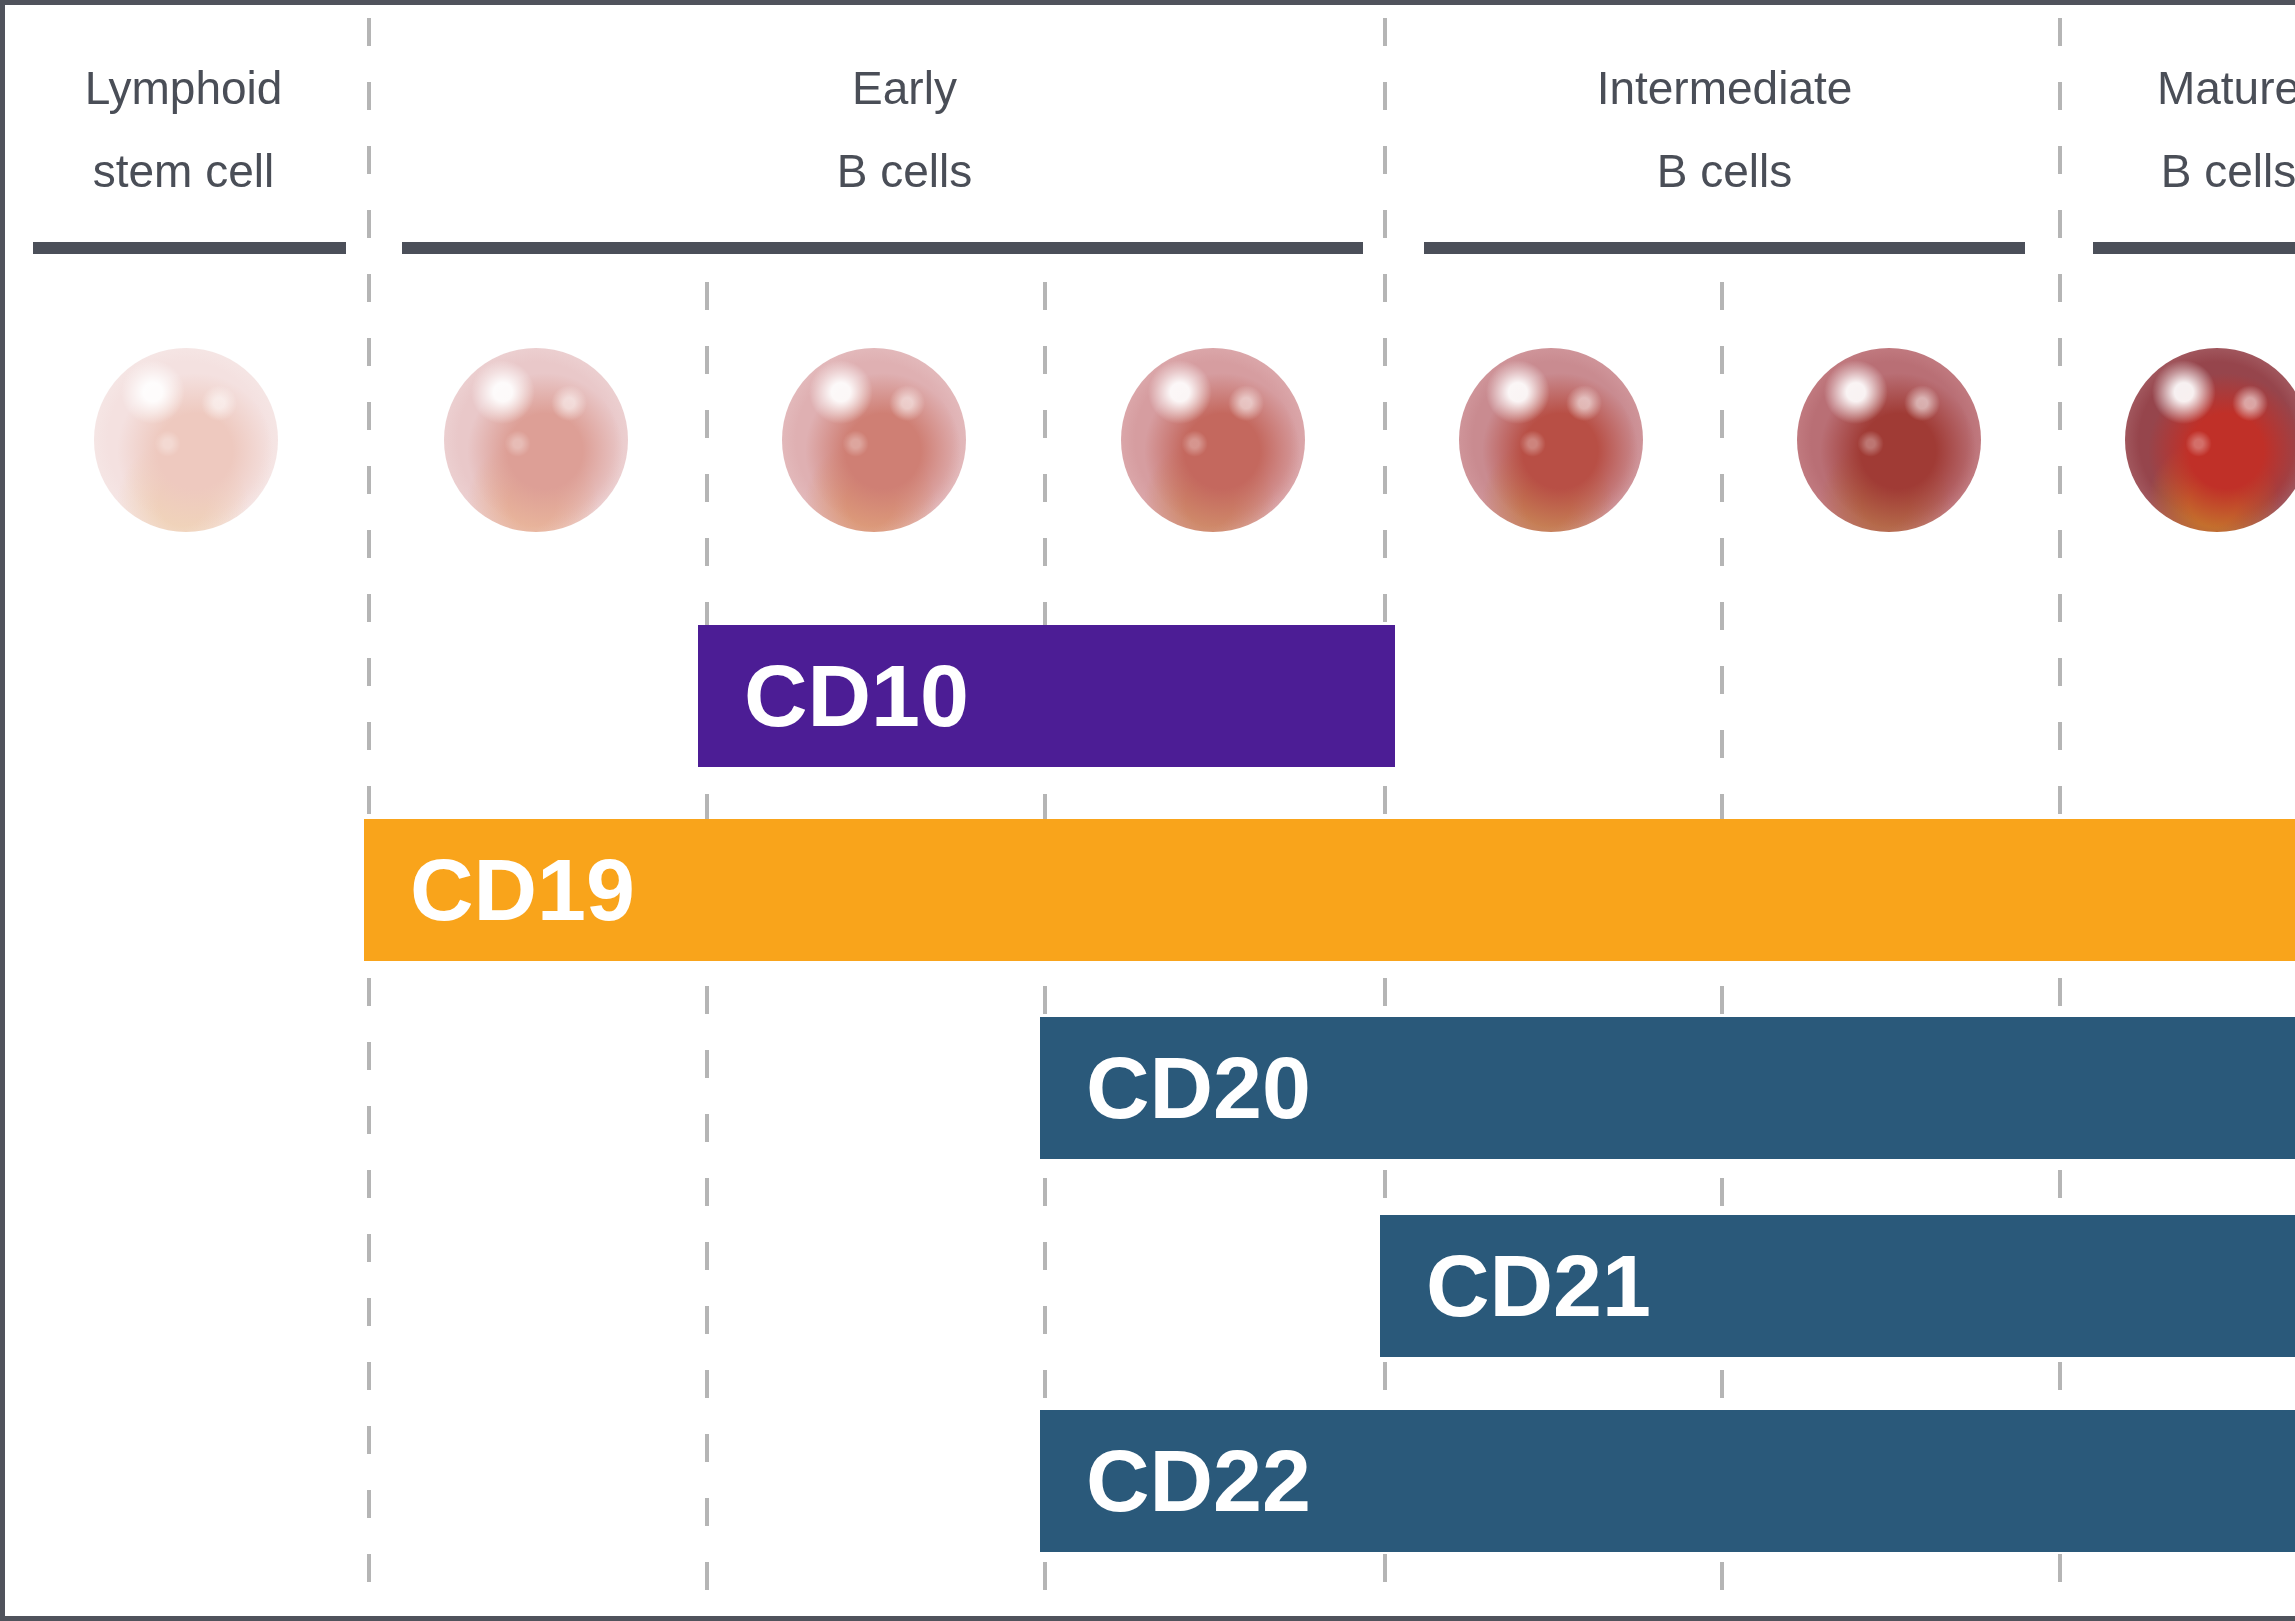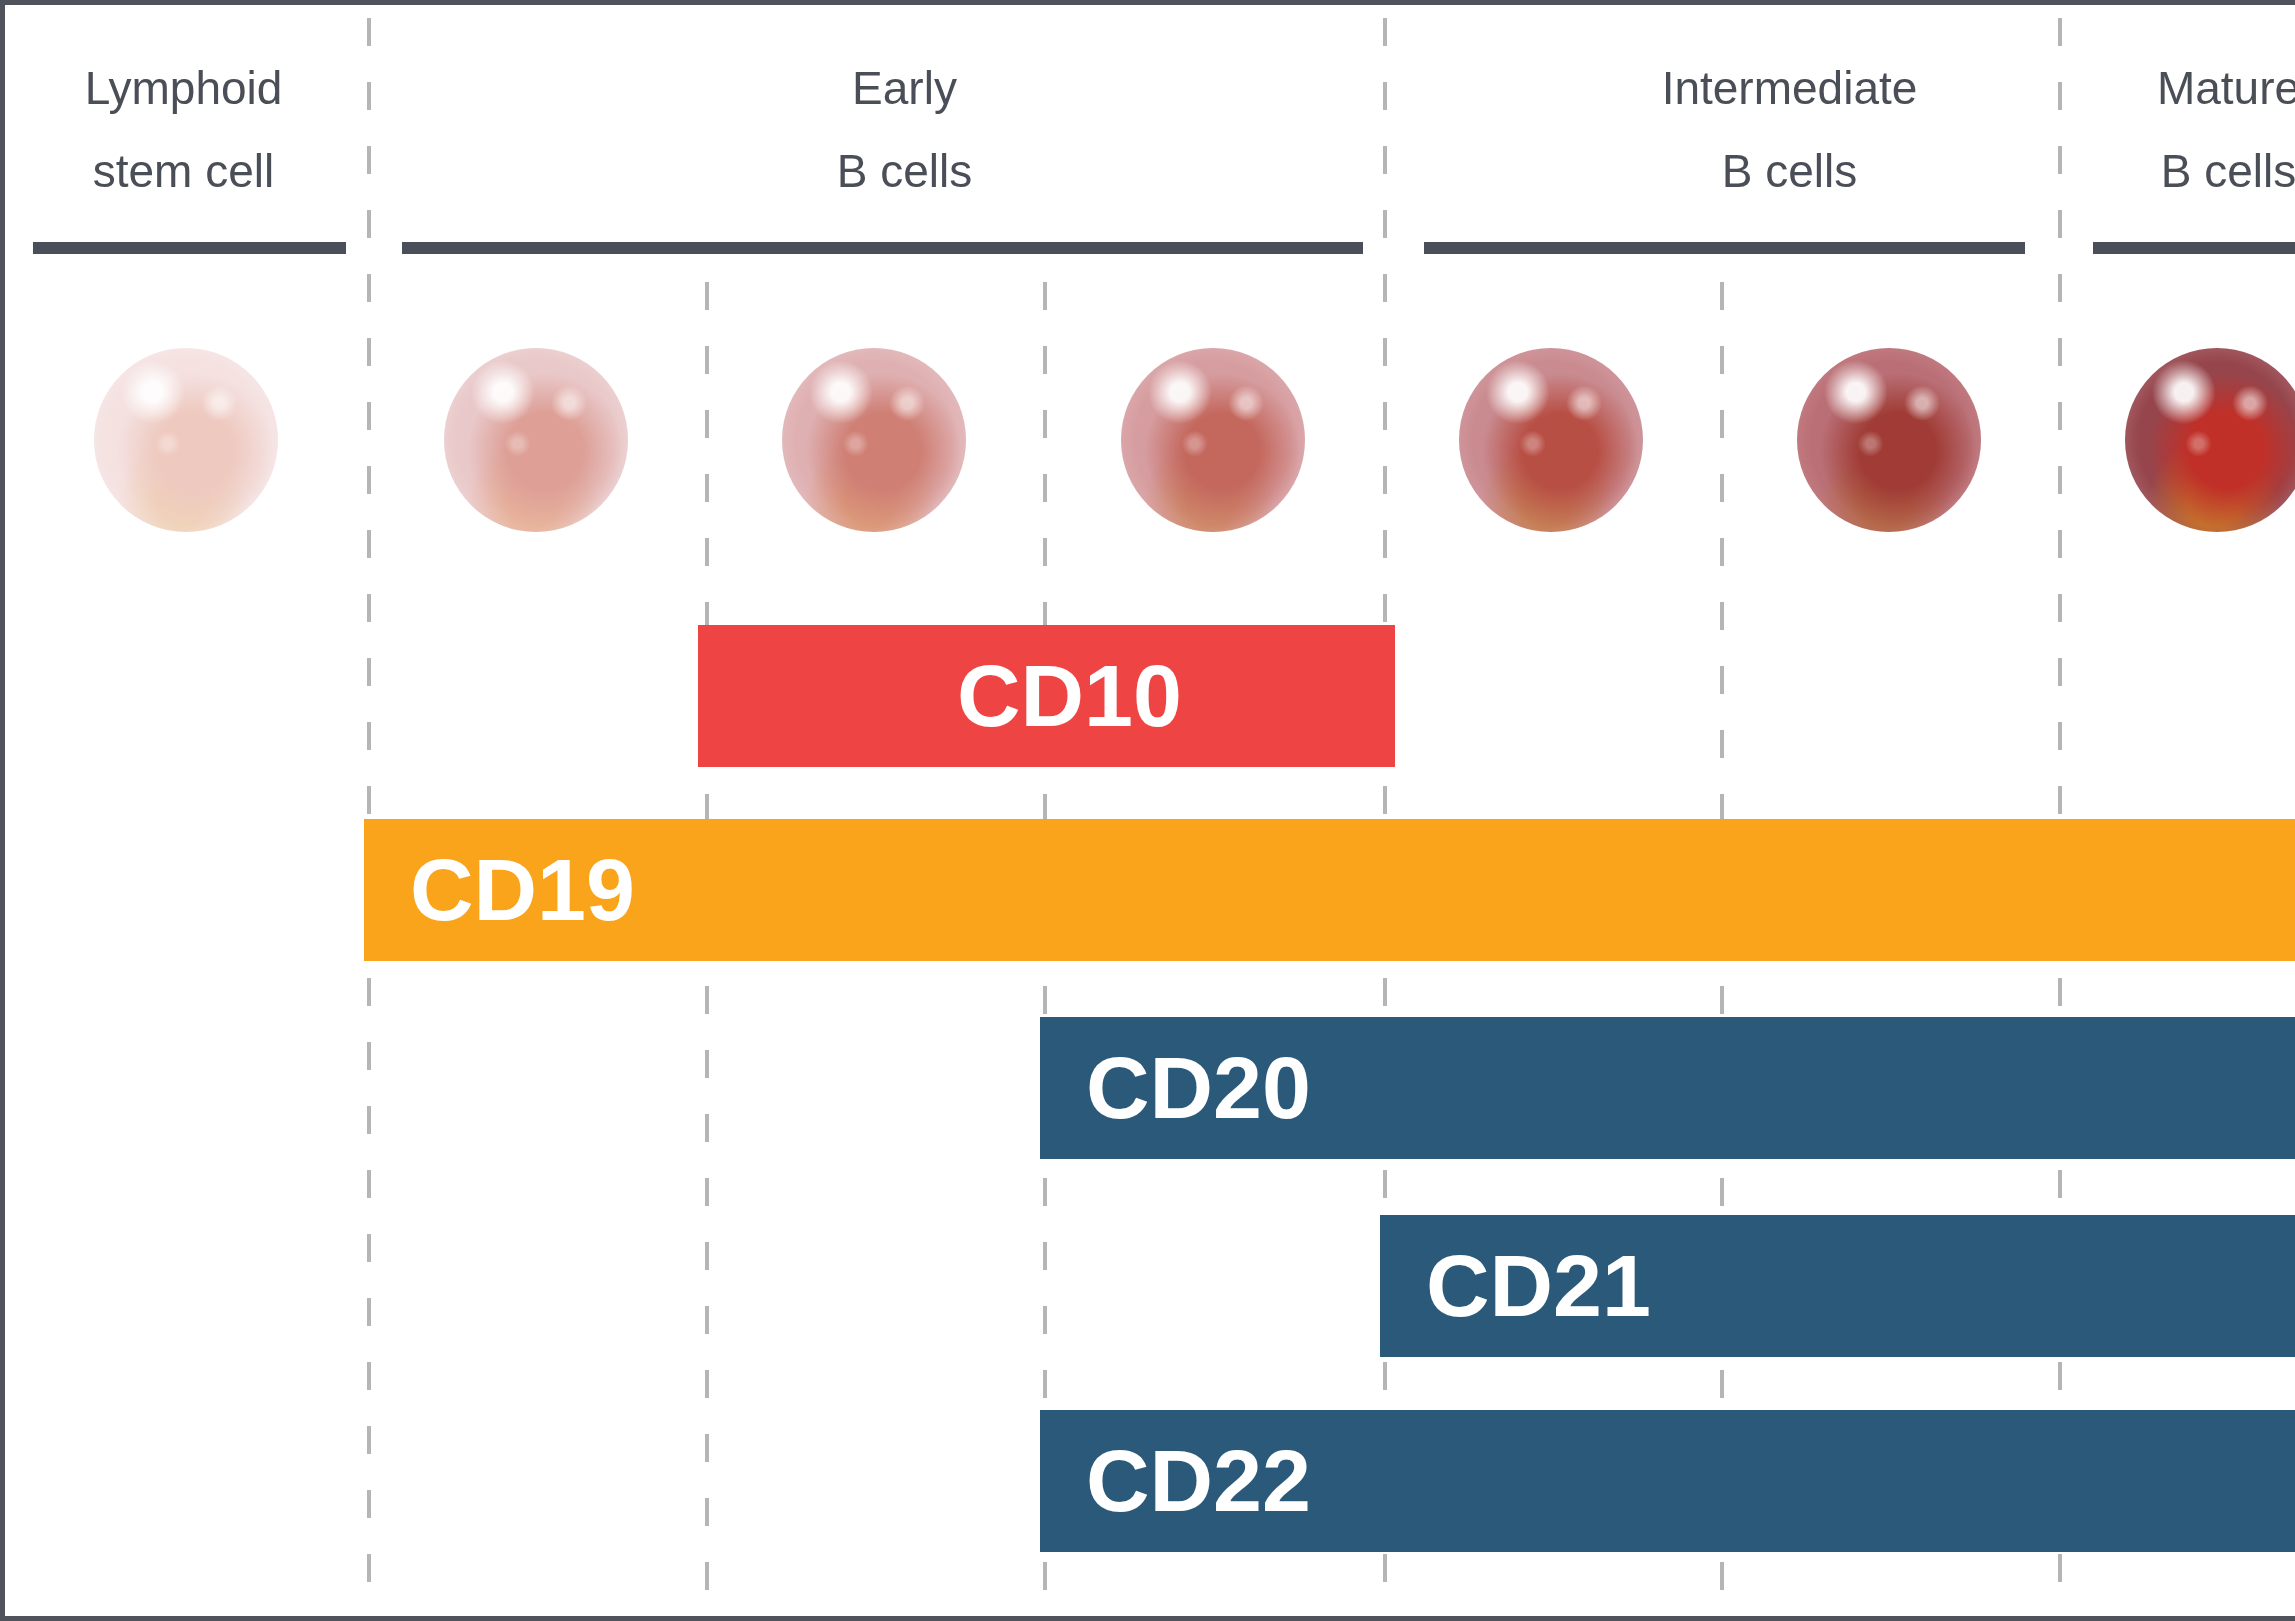--- a/index.html
+++ b/index.html
@@ -23,21 +23,21 @@
   .d4{left:1378px;} .d5{left:1715px;} .d6{left:2053px;}
   
   .stage-label{
     position:absolute;top:42px;
     font-size:46px;line-height:83px;
     color:var(--header-text,#4a4e57);
     text-align:center;white-space:pre-line;
   }
   .h1{left:13px;width:331px;}
   .h2{left:419px;width:961px;}
-  .h3{left:1484px;width:601px;}
+  .h3{left:1419px;width:601px;}
   .h4{left:2088px;width:271px;}
   .underline{
     position:absolute;top:237px;height:12.4px;
     background:var(--underline,#4b4f59);
   }
   .u1{left:27.5px;width:313px;}
   .u2{left:397px;width:961px;}
   .u3{left:1419px;width:601px;}
   .u4{left:2088px;width:271px;}
   
@@ -88,21 +88,21 @@
   <div class="underline u4"></div>
 
   <div class="cell c1" style="background: radial-gradient(circle at 32% 24%, rgba(255, 255, 255, 0.92) 0px, rgba(255, 255, 255, 0.92) 5%, rgba(255, 255, 255, 0) 17%), radial-gradient(circle at 68% 30%, rgba(255, 255, 255, 0.55) 0px, rgba(255, 255, 255, 0.55) 3%, rgba(255, 255, 255, 0) 10%), radial-gradient(circle at 40% 52%, rgba(255, 255, 255, 0.3) 0px, rgba(255, 255, 255, 0.3) 3%, rgba(255, 255, 255, 0) 9%), radial-gradient(circle at 55% 56%, rgb(238, 201, 191) 0px, rgb(238, 201, 191) 26%, rgba(0, 0, 0, 0) 54%), radial-gradient(circle at 48% 84%, rgb(240, 211, 186) 0px, rgb(240, 211, 186) 13%, rgba(0, 0, 0, 0) 36%), radial-gradient(circle, rgb(244, 225, 224) 0px, rgb(244, 225, 224) 60%, rgb(247, 236, 235) 88%);"></div>
   <div class="cell c2" style="background: radial-gradient(circle at 32% 24%, rgba(255, 255, 255, 0.92) 0px, rgba(255, 255, 255, 0.92) 5%, rgba(255, 255, 255, 0) 17%), radial-gradient(circle at 68% 30%, rgba(255, 255, 255, 0.55) 0px, rgba(255, 255, 255, 0.55) 3%, rgba(255, 255, 255, 0) 10%), radial-gradient(circle at 40% 52%, rgba(255, 255, 255, 0.3) 0px, rgba(255, 255, 255, 0.3) 3%, rgba(255, 255, 255, 0) 9%), radial-gradient(circle at 55% 56%, rgb(221, 159, 150) 0px, rgb(221, 159, 150) 26%, rgba(0, 0, 0, 0) 54%), radial-gradient(circle at 48% 84%, rgb(232, 180, 155) 0px, rgb(232, 180, 155) 13%, rgba(0, 0, 0, 0) 36%), radial-gradient(circle, rgb(233, 200, 201) 0px, rgb(233, 200, 201) 60%, rgb(240, 218, 219) 88%);"></div>
   <div class="cell c3" style="background: radial-gradient(circle at 32% 24%, rgba(255, 255, 255, 0.92) 0px, rgba(255, 255, 255, 0.92) 5%, rgba(255, 255, 255, 0) 17%), radial-gradient(circle at 68% 30%, rgba(255, 255, 255, 0.55) 0px, rgba(255, 255, 255, 0.55) 3%, rgba(255, 255, 255, 0) 10%), radial-gradient(circle at 40% 52%, rgba(255, 255, 255, 0.3) 0px, rgba(255, 255, 255, 0.3) 3%, rgba(255, 255, 255, 0) 9%), radial-gradient(circle at 55% 56%, rgb(207, 127, 116) 0px, rgb(207, 127, 116) 26%, rgba(0, 0, 0, 0) 54%), radial-gradient(circle at 48% 84%, rgb(220, 154, 122) 0px, rgb(220, 154, 122) 13%, rgba(0, 0, 0, 0) 36%), radial-gradient(circle, rgb(223, 176, 178) 0px, rgb(223, 176, 178) 60%, rgb(232, 198, 200) 88%);"></div>
   <div class="cell c4" style="background: radial-gradient(circle at 32% 24%, rgba(255, 255, 255, 0.92) 0px, rgba(255, 255, 255, 0.92) 5%, rgba(255, 255, 255, 0) 17%), radial-gradient(circle at 68% 30%, rgba(255, 255, 255, 0.55) 0px, rgba(255, 255, 255, 0.55) 3%, rgba(255, 255, 255, 0) 10%), radial-gradient(circle at 40% 52%, rgba(255, 255, 255, 0.3) 0px, rgba(255, 255, 255, 0.3) 3%, rgba(255, 255, 255, 0) 9%), radial-gradient(circle at 55% 56%, rgb(196, 104, 94) 0px, rgb(196, 104, 94) 26%, rgba(0, 0, 0, 0) 54%), radial-gradient(circle at 48% 84%, rgb(207, 138, 106) 0px, rgb(207, 138, 106) 13%, rgba(0, 0, 0, 0) 36%), radial-gradient(circle, rgb(214, 157, 160) 0px, rgb(214, 157, 160) 60%, rgb(226, 181, 184) 88%);"></div>
   <div class="cell c5" style="background: radial-gradient(circle at 32% 24%, rgba(255, 255, 255, 0.92) 0px, rgba(255, 255, 255, 0.92) 5%, rgba(255, 255, 255, 0) 17%), radial-gradient(circle at 68% 30%, rgba(255, 255, 255, 0.55) 0px, rgba(255, 255, 255, 0.55) 3%, rgba(255, 255, 255, 0) 10%), radial-gradient(circle at 40% 52%, rgba(255, 255, 255, 0.3) 0px, rgba(255, 255, 255, 0.3) 3%, rgba(255, 255, 255, 0) 9%), radial-gradient(circle at 55% 56%, rgb(184, 79, 69) 0px, rgb(184, 79, 69) 26%, rgba(0, 0, 0, 0) 54%), radial-gradient(circle at 48% 84%, rgb(198, 127, 85) 0px, rgb(198, 127, 85) 13%, rgba(0, 0, 0, 0) 36%), radial-gradient(circle, rgb(201, 139, 144) 0px, rgb(201, 139, 144) 60%, rgb(216, 163, 168) 88%);"></div>
   <div class="cell c6" style="background: radial-gradient(circle at 32% 24%, rgba(255, 255, 255, 0.92) 0px, rgba(255, 255, 255, 0.92) 5%, rgba(255, 255, 255, 0) 17%), radial-gradient(circle at 68% 30%, rgba(255, 255, 255, 0.55) 0px, rgba(255, 255, 255, 0.55) 3%, rgba(255, 255, 255, 0) 10%), radial-gradient(circle at 40% 52%, rgba(255, 255, 255, 0.3) 0px, rgba(255, 255, 255, 0.3) 3%, rgba(255, 255, 255, 0) 9%), radial-gradient(circle at 55% 56%, rgb(160, 59, 53) 0px, rgb(160, 59, 53) 26%, rgba(0, 0, 0, 0) 54%), radial-gradient(circle at 48% 84%, rgb(181, 106, 74) 0px, rgb(181, 106, 74) 13%, rgba(0, 0, 0, 0) 36%), radial-gradient(circle, rgb(185, 111, 117) 0px, rgb(185, 111, 117) 60%, rgb(204, 138, 143) 88%);"></div>
   <div class="cell c7" style="background: radial-gradient(circle at 32% 24%, rgba(255, 255, 255, 0.92) 0px, rgba(255, 255, 255, 0.92) 5%, rgba(255, 255, 255, 0) 17%), radial-gradient(circle at 68% 30%, rgba(255, 255, 255, 0.55) 0px, rgba(255, 255, 255, 0.55) 3%, rgba(255, 255, 255, 0) 10%), radial-gradient(circle at 40% 52%, rgba(255, 255, 255, 0.3) 0px, rgba(255, 255, 255, 0.3) 3%, rgba(255, 255, 255, 0) 9%), radial-gradient(circle at 55% 56%, rgb(192, 48, 40) 0px, rgb(192, 48, 40) 26%, rgba(0, 0, 0, 0) 54%), radial-gradient(circle at 48% 84%, rgb(196, 112, 45) 0px, rgb(196, 112, 45) 13%, rgba(0, 0, 0, 0) 36%), radial-gradient(circle, rgb(150, 69, 76) 0px, rgb(150, 69, 76) 60%, rgb(178, 115, 121) 88%);"></div>
 
-  <div class="bar bar-cd10" style="background: #ef4444; text-align: center;">
+  <div class="bar bar-cd10" style="background: #4c1d95;">
     <span>CD10</span>
   </div>
   <div class="bar bar-cd19" style="background: rgb(249, 164, 27);">
     <span>CD19</span>
   </div>
   <div class="bar bar-cd20" style="background: rgb(42, 89, 122);">
     <span>CD20</span>
   </div>
   <div class="bar bar-cd21" style="background: rgb(42, 89, 122);">
     <span>CD21</span>

